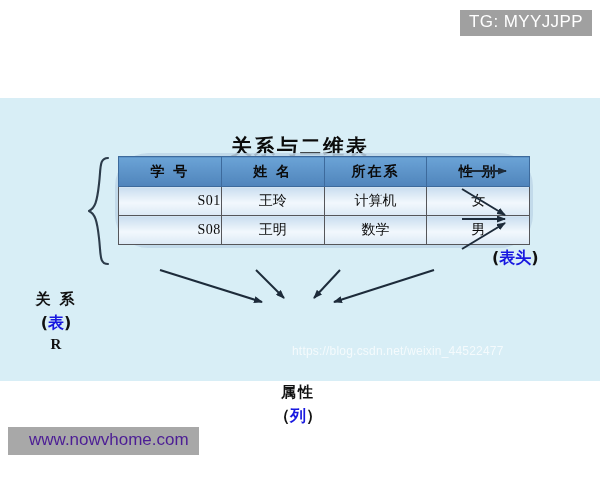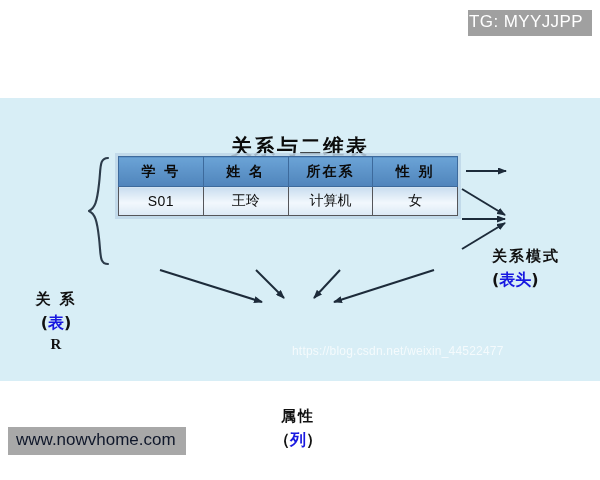--- a/index.html
+++ b/index.html
@@ -18,21 +18,21 @@
 
   
   #tg-watermark {
     position: absolute;
     top: 10px;
     right: 8px;
     background: #a0a0a0;
     color: #ffffff;
     font-size: 17px;
     letter-spacing: 0.4px;
-    padding: 3px 9px 4px 1px;
+    padding: 3px 9px 4px 9px;
     line-height: 1.1;
     white-space: nowrap;
   }
 
   
   #slide-panel {
     position: absolute;
     left: 0;
     top: 98px;
     width: 600px;
@@ -53,25 +53,26 @@
     color: #0b0b0b;
     letter-spacing: 2px;
     margin-top: 15px;
   }
 
   
   #relation-table {
     position: absolute;
     left: 118px;
     top: 58px;
-    width: 340px;
+    width: 412px;
     border-collapse: collapse;
     table-layout: fixed;
     box-shadow: 0 0 0 3px rgba(190, 214, 232, 0.85);
     background: #eaf3fb;
+    border-radius: 30px;
   }
   #relation-table th,
   #relation-table td {
     border: 1px solid #55565a;
     height: 28px;
     text-align: center;
     vertical-align: middle;
     font-family: "DejaVu Sans", "Liberation Sans", sans-serif;
     font-size: 14px;
     color: #0b0b0b;
@@ -84,22 +85,23 @@
     letter-spacing: 2px;
     height: 29px;
     border-color: #3d6a9c;
   }
   #relation-table tbody td {
     background: linear-gradient(180deg, #c9ddef 0%, #f2f8fd 55%, #dbe9f5 100%);
     font-weight: normal;
     font-family: Liberation Serif, serif;
   }
   #relation-table tbody tr td:first-child {
-    font-family: Liberation Sans, sans-serif;
+    font-family: Liberation Serif, serif;
     letter-spacing: 0.5px;
+    text-align: right;
   }
 
   
   .label-block {
     position: absolute;
     font-family: "DejaVu Sans", "Liberation Sans", sans-serif;
     text-align: center;
     line-height: 1.45;
     white-space: nowrap;
   }
@@ -121,21 +123,21 @@
   .lbl-r {
     font-family: "Liberation Serif", "DejaVu Serif", serif;
     font-size: 15px;
     font-weight: bold;
     color: #111111;
   }
 
   #label-relation  { left: 20px;  top: 160px; width: 72px; margin-top: 31px; }
   #label-schema    { left: 492px; top: 148px; width: 104px; text-align: left; }
   #label-tuple     { left: 508px; top: 206px; width: 86px; text-align: left; }
-  #label-attribute { left: 240px; top: 308px; width: 116px; font-family: Liberation Serif, serif; }
+  #label-attribute { left: 240px; top: 284px; width: 116px; font-family: Liberation Serif, serif; }
 
   
   #diagram-vectors {
     position: absolute;
     left: 0;
     top: 0;
     width: 600px;
     height: 283px;
     pointer-events: none;
   }
@@ -151,23 +153,23 @@
     letter-spacing: 0.2px;
     white-space: nowrap;
   }
 
   
   #site-watermark {
     position: absolute;
     left: 8px;
     bottom: 25px;
     background: #a8a8a8;
-    color: #0f172a;
+    color: #4c1d95;
     font-size: 17px;
-    padding: 4px 10px 5px 8px;
+    padding: 4px 10px 5px 21px;
     line-height: 1.1;
     white-space: nowrap;
   }
 </style>
 </head>
 <body>
 
 <div id="tg-watermark">TG: MYYJJPP</div>
 
 <div id="slide-panel">
@@ -183,20 +185,26 @@
         <th>性 别</th>
       </tr>
     </thead>
     <tbody>
       <tr>
         <td>S01</td>
         <td>王玲</td>
         <td>计算机</td>
         <td>女</td>
       </tr>
+      <tr>
+        <td>S08</td>
+        <td>王明</td>
+        <td>数学</td>
+        <td>男</td>
+      </tr>
     </tbody>
   </table>
 
   <svg id="diagram-vectors" viewBox="0 0 600 283">
     <defs>
       <marker id="arrowhead" markerWidth="9" markerHeight="7" refX="8" refY="3.5" orient="auto" markerUnits="userSpaceOnUse">
         <polygon points="0 0, 9 3.5, 0 7" fill="#1d2b3a"></polygon>
       </marker>
     </defs>
 
@@ -215,21 +223,20 @@
     <line x1="434" y1="172" x2="334" y2="204" stroke="#1d2b3a" stroke-width="2" marker-end="url(#arrowhead)"></line>
   </svg>
 
   <div id="label-relation" class="label-block">
     <div class="lbl-main">关 系</div>
     <div class="lbl-sub"><span>(</span><span class="hl">表</span><span>)</span></div>
     <div class="lbl-r">R</div>
   </div>
 
   <div id="label-schema" class="label-block">
-    <div class="lbl-main">关系模式</div>
     <div class="lbl-sub"><span>(</span><span class="hl">表头</span><span>)</span></div>
   </div>
 
 
   <div id="label-attribute" class="label-block">
     <div class="lbl-main">属性</div>
     <div class="lbl-sub"><span>（</span><span class="hl">列</span><span>）</span></div>
   </div>
 
   <div id="csdn-watermark">https://blog.csdn.net/weixin_44522477</div>

